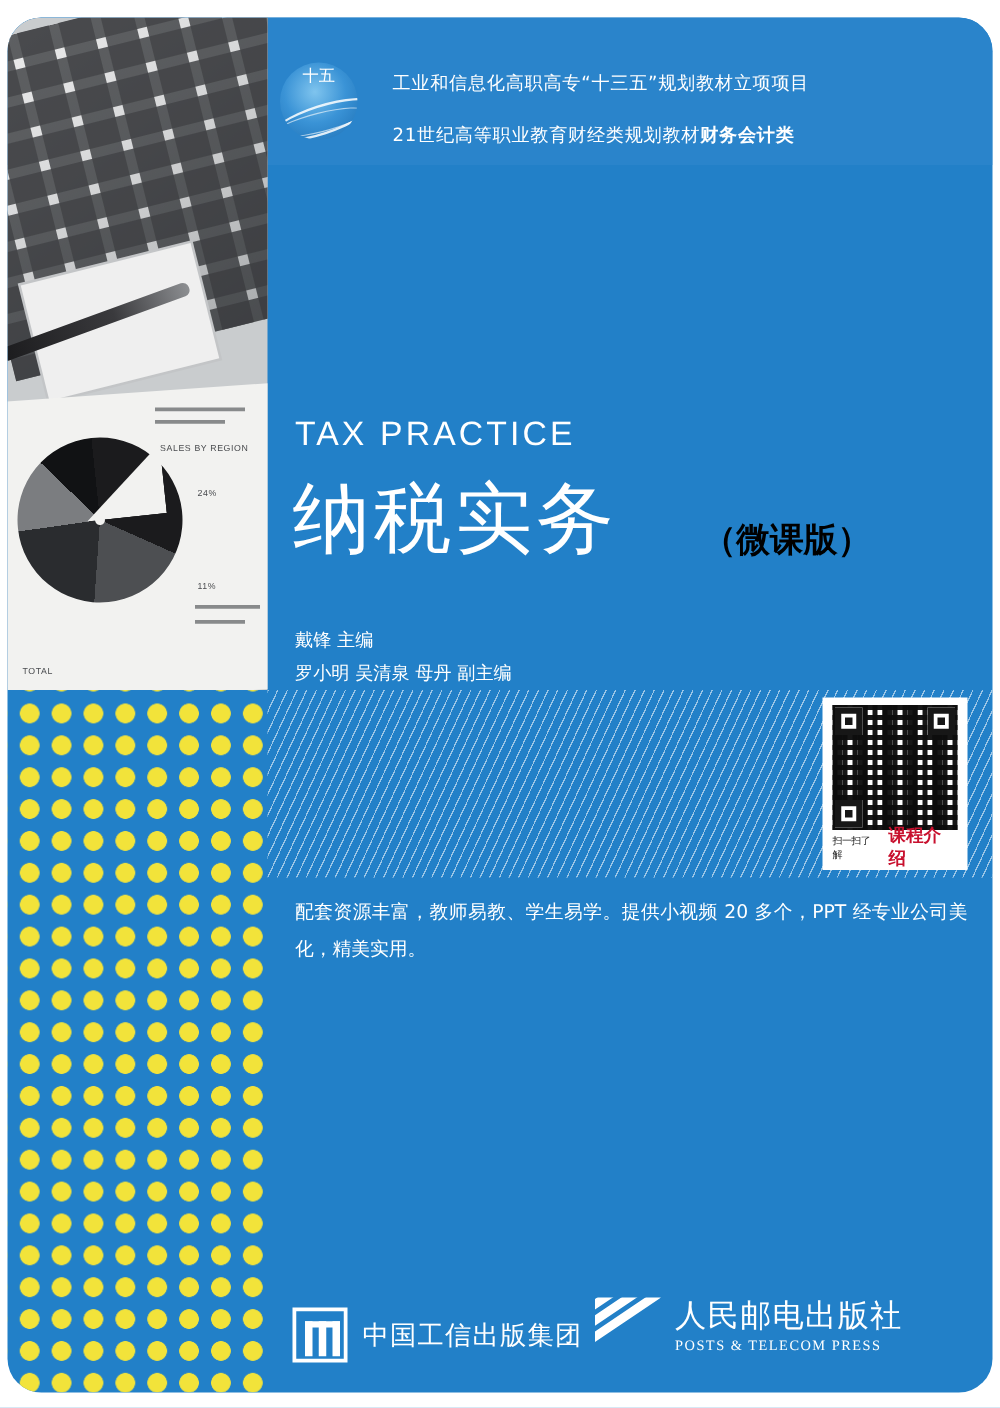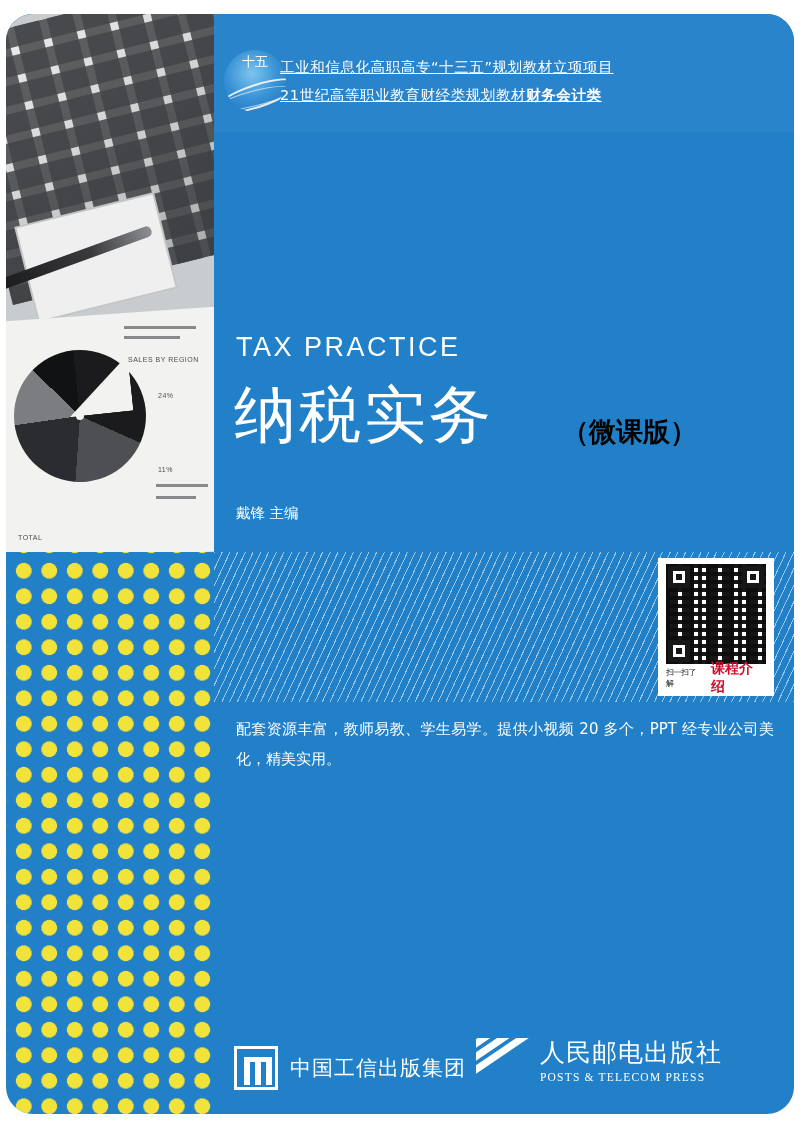--- a/index.html
+++ b/index.html
@@ -71,37 +71,36 @@
     text-align: center;
     top: 5px;
     font-size: 13px;
     line-height: 14px;
     color: #ffffff;
     letter-spacing: 0px;
     font-family: "DejaVu Sans", sans-serif;
   }
   .banner-lines {
     position: absolute;
-    left: 274px;
+    left: 308px;
     top: 42px;
     width: 430px;
     color: #ffffff;
-    text-decoration: underline;
   }
   .banner-line1 {
     font-size: 14.5px;
     letter-spacing: 0.6px;
     line-height: 22px;
     font-family: "DejaVu Sans", sans-serif;
   }
   .banner-line2 {
     font-size: 14.5px;
     letter-spacing: 0.6px;
     line-height: 22px;
-    margin-top: 6px;
+    margin-top: 20px;
     font-family: "DejaVu Sans", sans-serif;
   }
   .banner-line2 b {
     font-weight: 700;
   }
 
   
   .photo {
     position: absolute;
     left: 0;
@@ -462,20 +461,21 @@
     <div class="hatch"></div>
 
     <div class="dots"></div>
 
     <div class="title-en">TAX PRACTICE</div>
     <div class="title-cn">纳税实务</div>
     <div class="title-sub">（微课版）</div>
 
     <div class="authors">
       <div>戴锋  主编</div>
+      <div>罗小明  吴清泉  母丹  副主编</div>
     </div>
 
     <div class="qr-box">
       <div class="qr-code">
         <div class="finder f1"></div>
         <div class="finder f2"></div>
         <div class="finder f3"></div>
       </div>
       <div class="qr-caption">
         <span class="qr-scan">扫一扫了解</span>

